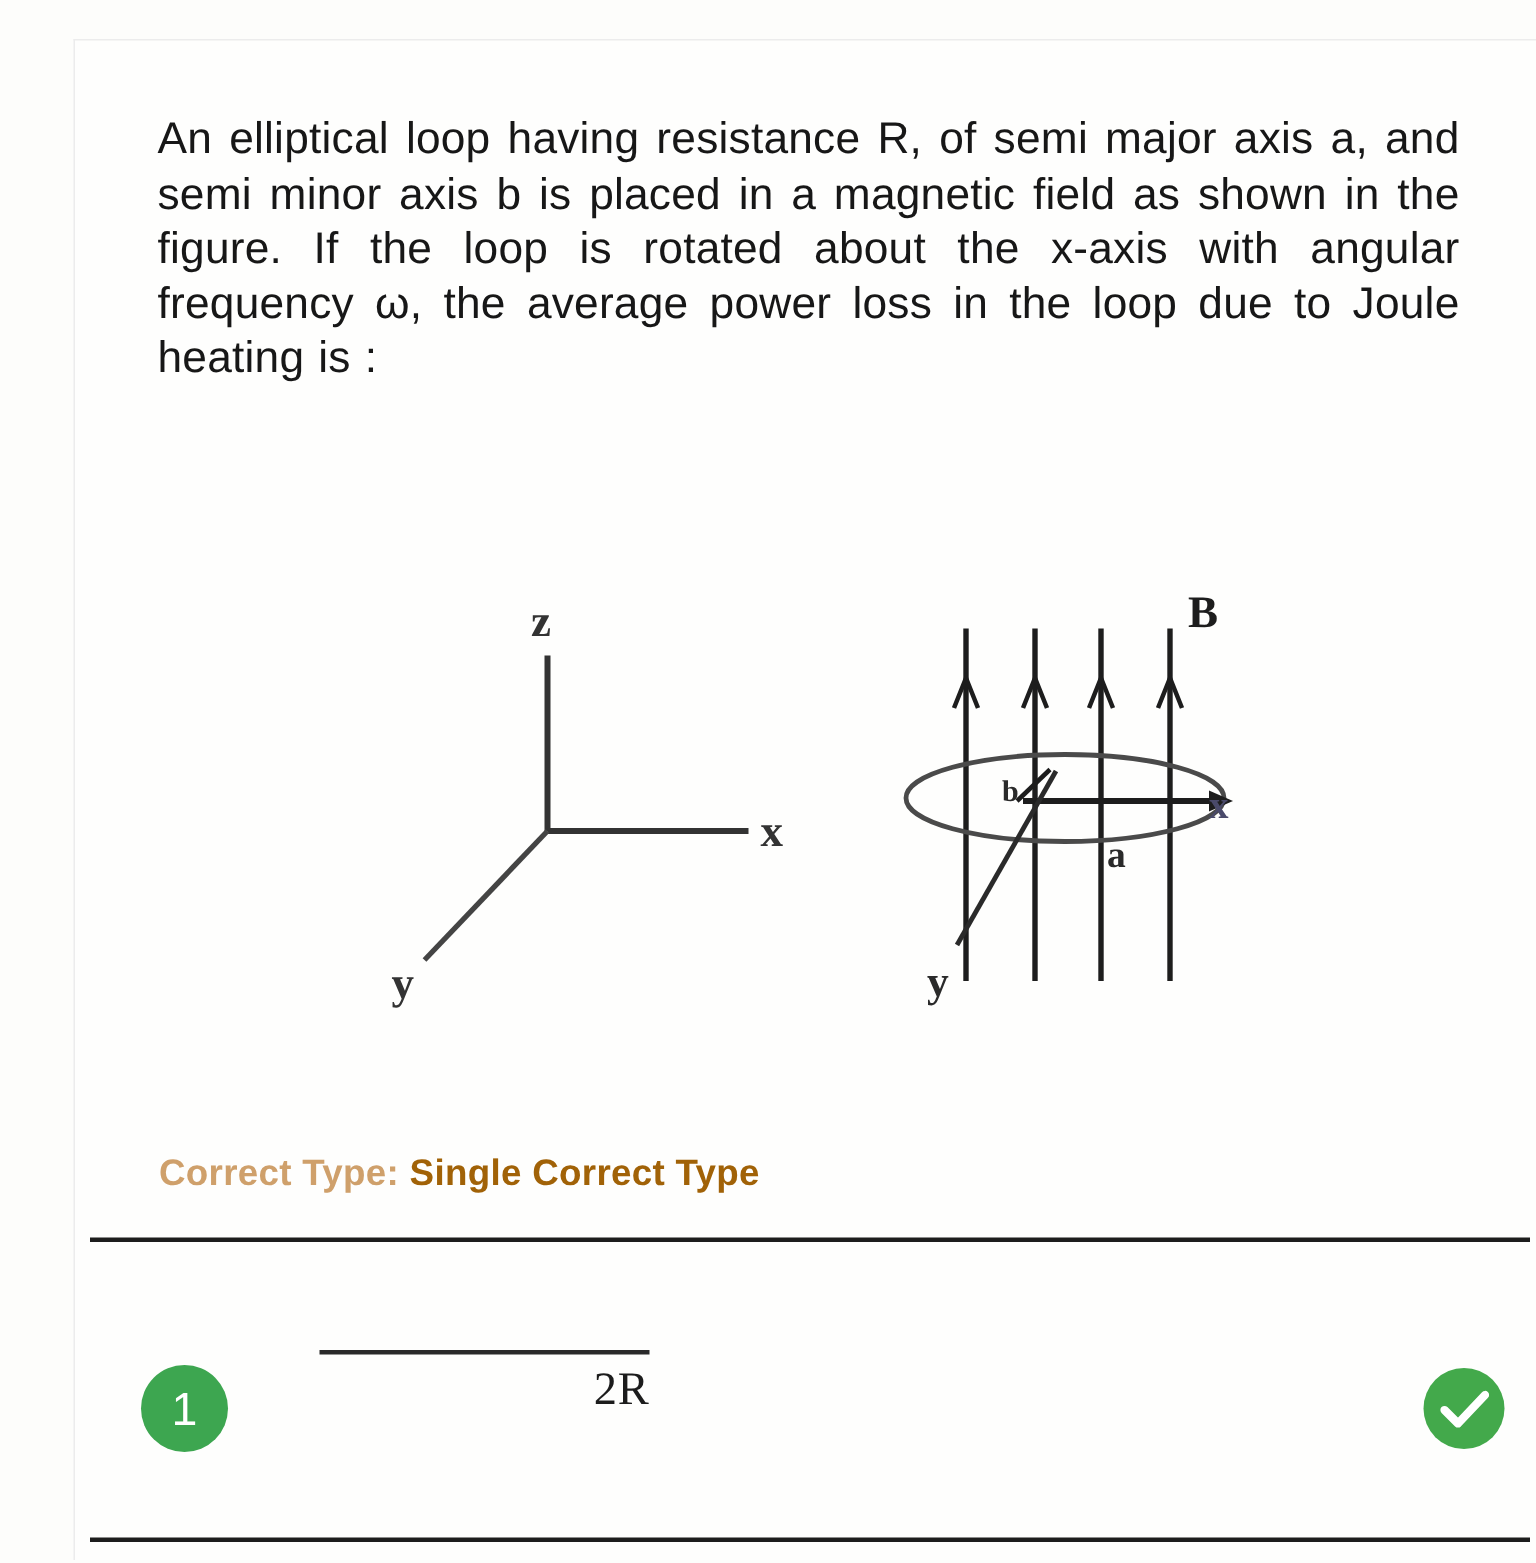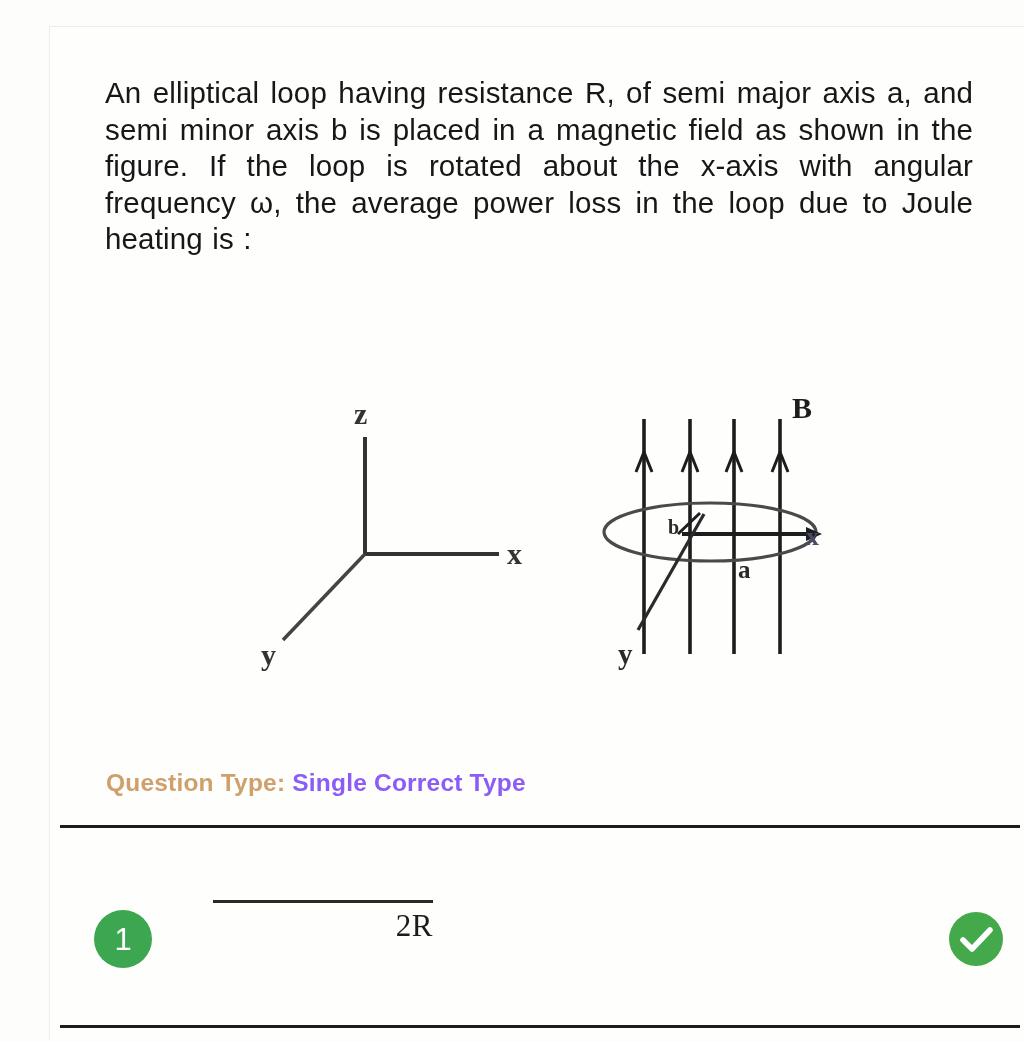--- a/index.html
+++ b/index.html
@@ -68,21 +68,21 @@
     top: 742px;
     font-size: 24.5px;
     font-weight: bold;
     letter-spacing: 0.2px;
     white-space: nowrap;
   }
   .qtype-label {
     color: #cfa06b;
   }
   .qtype-value {
-    color: #8b5cf6;
+    color: #a16207;
     margin-left: 7px;
   }
   .divider {
     position: absolute;
     left: 10px;
     width: 960px;
     height: 0;
     border-top: 3px solid #1d1d1d;
   }
   .divider.top { top: 798px; }
@@ -216,21 +216,21 @@
           <text x="246" y="163" font-family="Liberation Serif, serif" font-size="26" font-weight="bold" fill="#4a4a6a">x</text>
           <text x="232" y="36" font-family="Liberation Serif, serif" font-size="30" font-weight="bold" fill="#1d1d1d">B</text>
           <text x="58" y="282" font-family="Liberation Serif, serif" font-size="29" font-weight="bold" fill="#2a2a2a">y</text>
           <text x="108" y="152" font-family="Liberation Serif, serif" font-size="20" font-weight="bold" fill="#2a2a2a">b</text>
           <text x="178" y="196" font-family="Liberation Serif, serif" font-size="25" font-weight="bold" fill="#2a2a2a">a</text>
         </svg>
       </div>
     </div>
 
     <div class="qtype">
-      <span class="qtype-label">Question Type:</span><span class="qtype-value">Single Correct Type</span>
+      <span class="qtype-label">Correct Type:</span><span class="qtype-value">Single Correct Type</span>
     </div>
 
     <div class="divider top"></div>
 
     <div class="option-row">
       <div class="opt-badge">1</div>
 
       <div class="opt-formula">
         <div class="frac-bar"></div>
         <div class="frac-den">2R</div>

